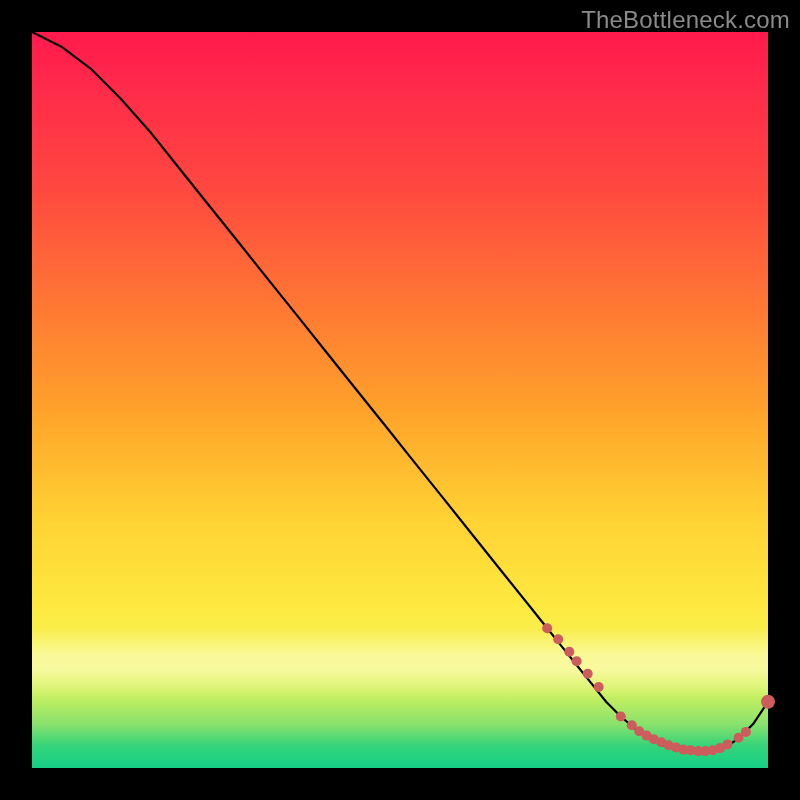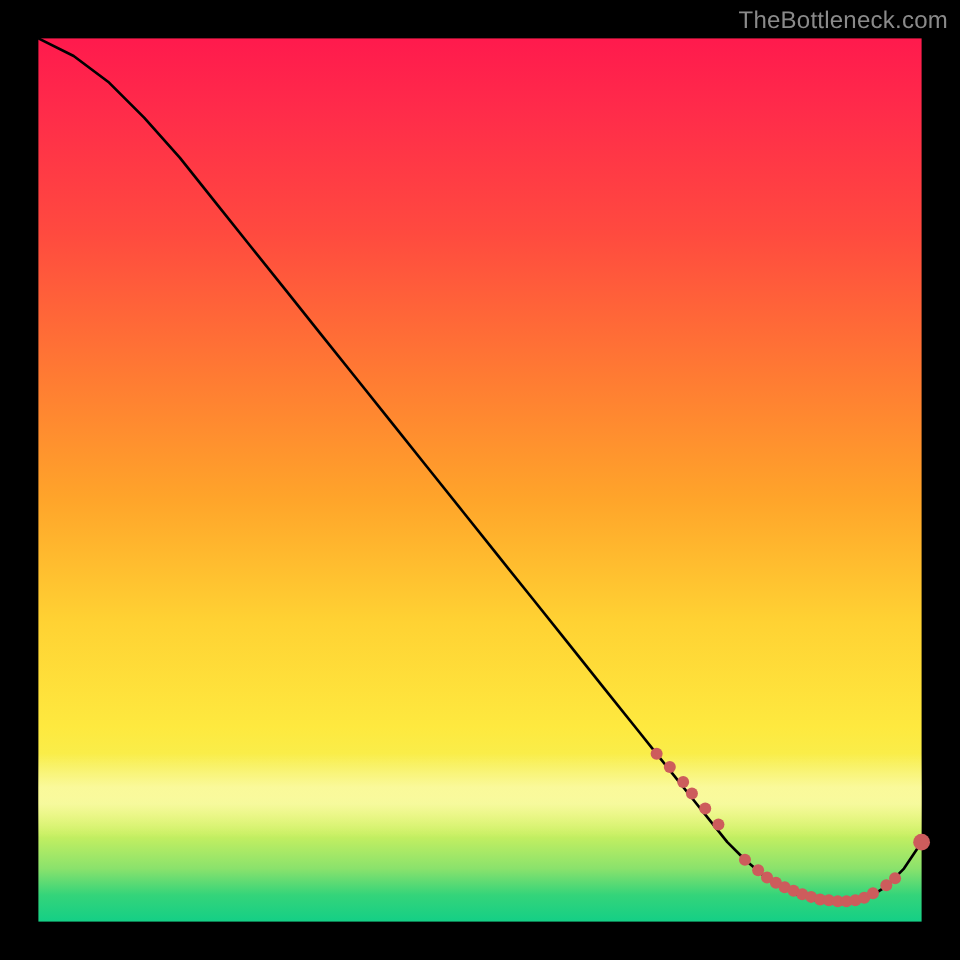--- a/index.html
+++ b/index.html
@@ -61,21 +61,21 @@
     top: 0;
     width: 736px;
     height: 736px;
     overflow: visible;
   }
   .watermark {
     position: absolute;
     top: 6px;
     right: 10px;
     color: #8a8a8a;
-    font-size: 20px;
+    font-size: 24px;
     font-weight: 500;
     letter-spacing: 0.2px;
     user-select: none;
   }
 </style>
 </head>
 <body>
 
 <div class="stage">
   <div class="watermark">TheBottleneck.com</div>

